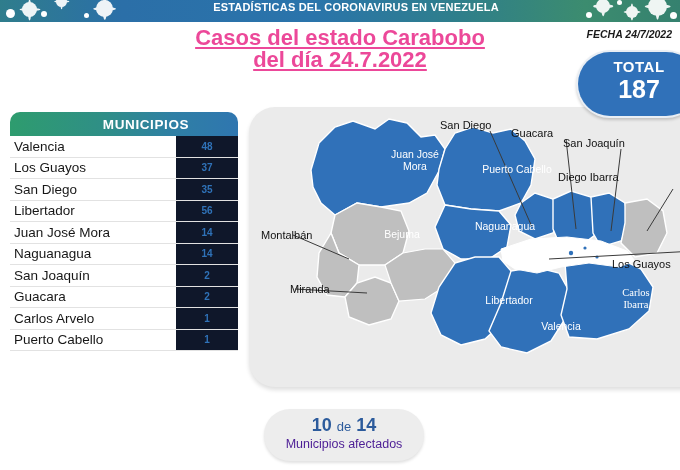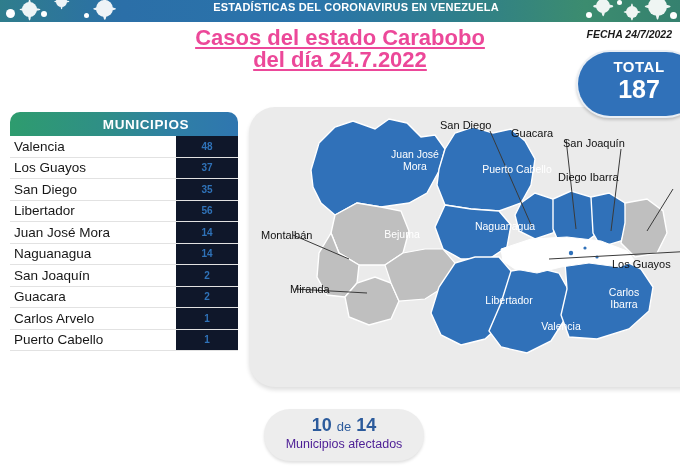--- a/index.html
+++ b/index.html
@@ -202,21 +202,21 @@
     </div>
     <div class="mlabel" style="left:88px;top:122px;width:66px;color:#ffffff;">
       <span>Bejuma</span>
     </div>
     <div class="mlabel" style="left:186px;top:188px;width:84px;">
       <span>Libertador</span>
     </div>
     <div class="mlabel" style="left:244px;top:214px;width:72px;">
       <span>Valencia</span>
     </div>
-    <div class="mlabel" style="left:312px;top:180px;width:62px;">
+    <div class="mlabel" style="left:324px;top:180px;width:62px;font-family:Liberation Serif, serif;">
       <span>Carlos</span><br>
       <span>Ibarra</span>
     </div>
   </div>
 
   <div class="olabel" style="left:440px;top:119px;">San Diego</div>
   <div class="olabel" style="left:511px;top:127px;">Guacara</div>
   <div class="olabel" style="left:563px;top:137px;">San Joaquín</div>
   <div class="olabel" style="left:558px;top:171px;">Diego Ibarra</div>
   <div class="olabel" style="left:612px;top:258px;">Los Guayos</div>

